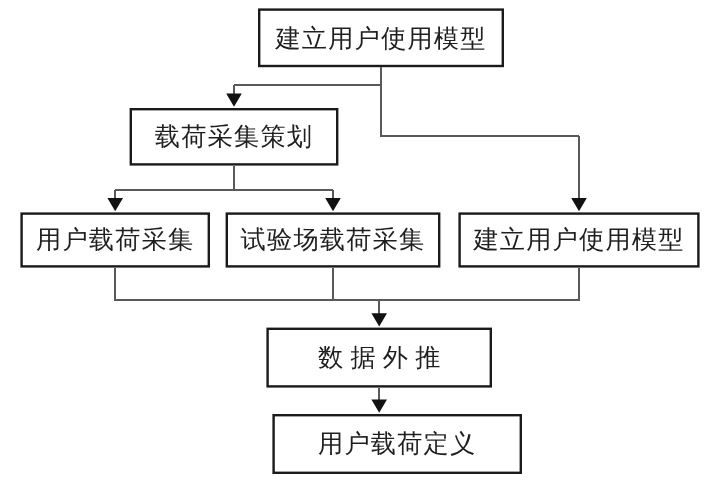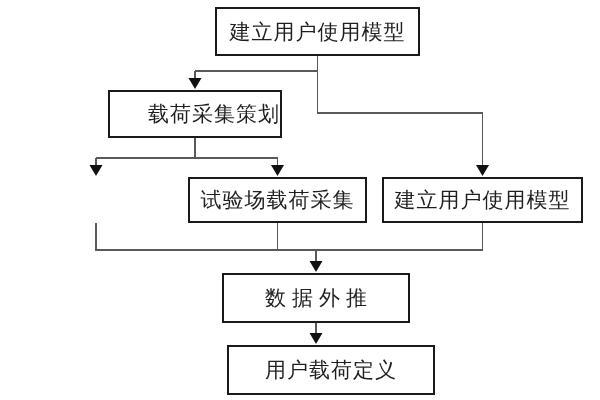--- a/index.html
+++ b/index.html
@@ -81,24 +81,27 @@
     <polygon class="arrowhead" points="309.5,261 322.5,261 316,272"></polygon>
 
     <line class="wire" x1="316" y1="323" x2="316" y2="334"></line>
     <polygon class="arrowhead" points="309.5,333 322.5,333 316,344"></polygon>
   </svg>
 
   <div class="node" style="left:215px; top:7px;   width:205px; height:49px;">
     <span>建立用户使用模型</span>
   </div>
 
-  <div class="node" style="left:108px; top:90px;  width:174px; height:48px;justify-content:flex-end;">
+  <div class="node" style="left:108px; top:90px;  width:174px; height:48px;">
     <span>载荷采集策划</span>
   </div>
 
+  <div class="node" style="left:17px;  top:177px; width:158px; height:46px;">
+    <span>用户载荷采集</span>
+  </div>
 
   <div class="node" style="left:188px; top:177px; width:179px; height:46px;">
     <span>试验场载荷采集</span>
   </div>
 
   <div class="node" style="left:382px; top:177px; width:201px; height:46px;">
     <span>建立用户使用模型</span>
   </div>
 
   <div class="node spread" style="left:222px; top:273px; width:188px; height:50px;">

